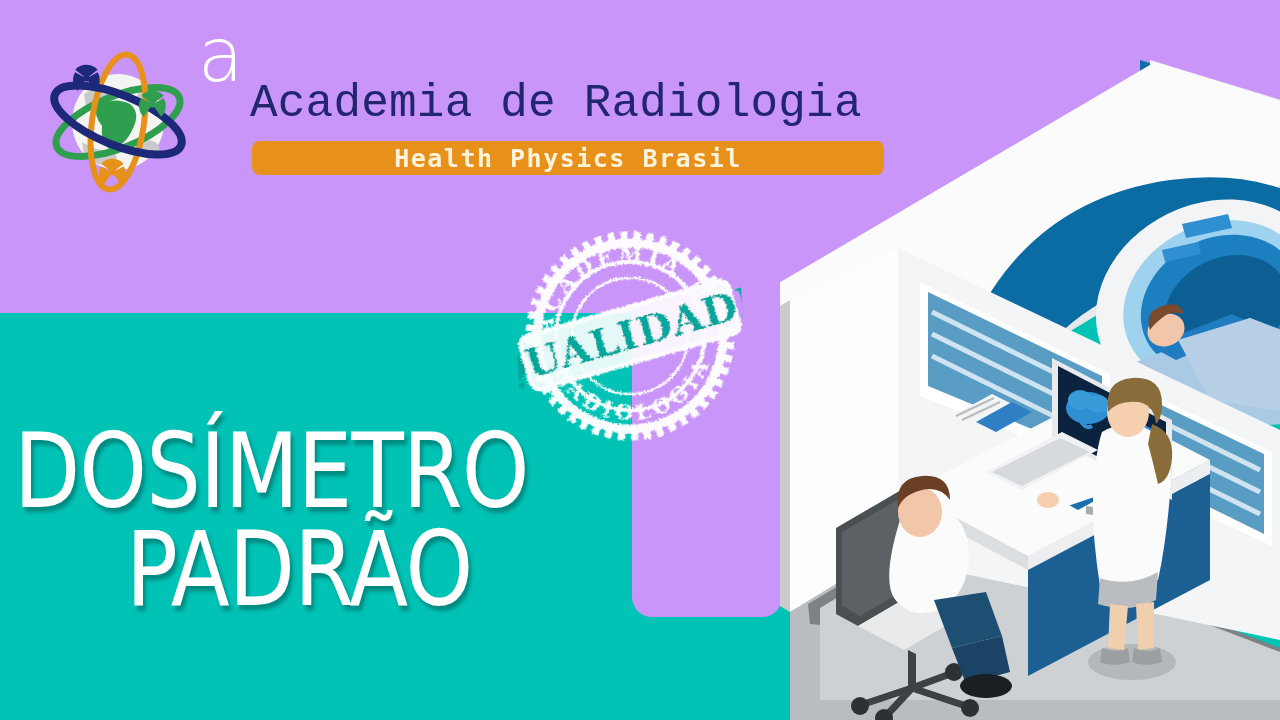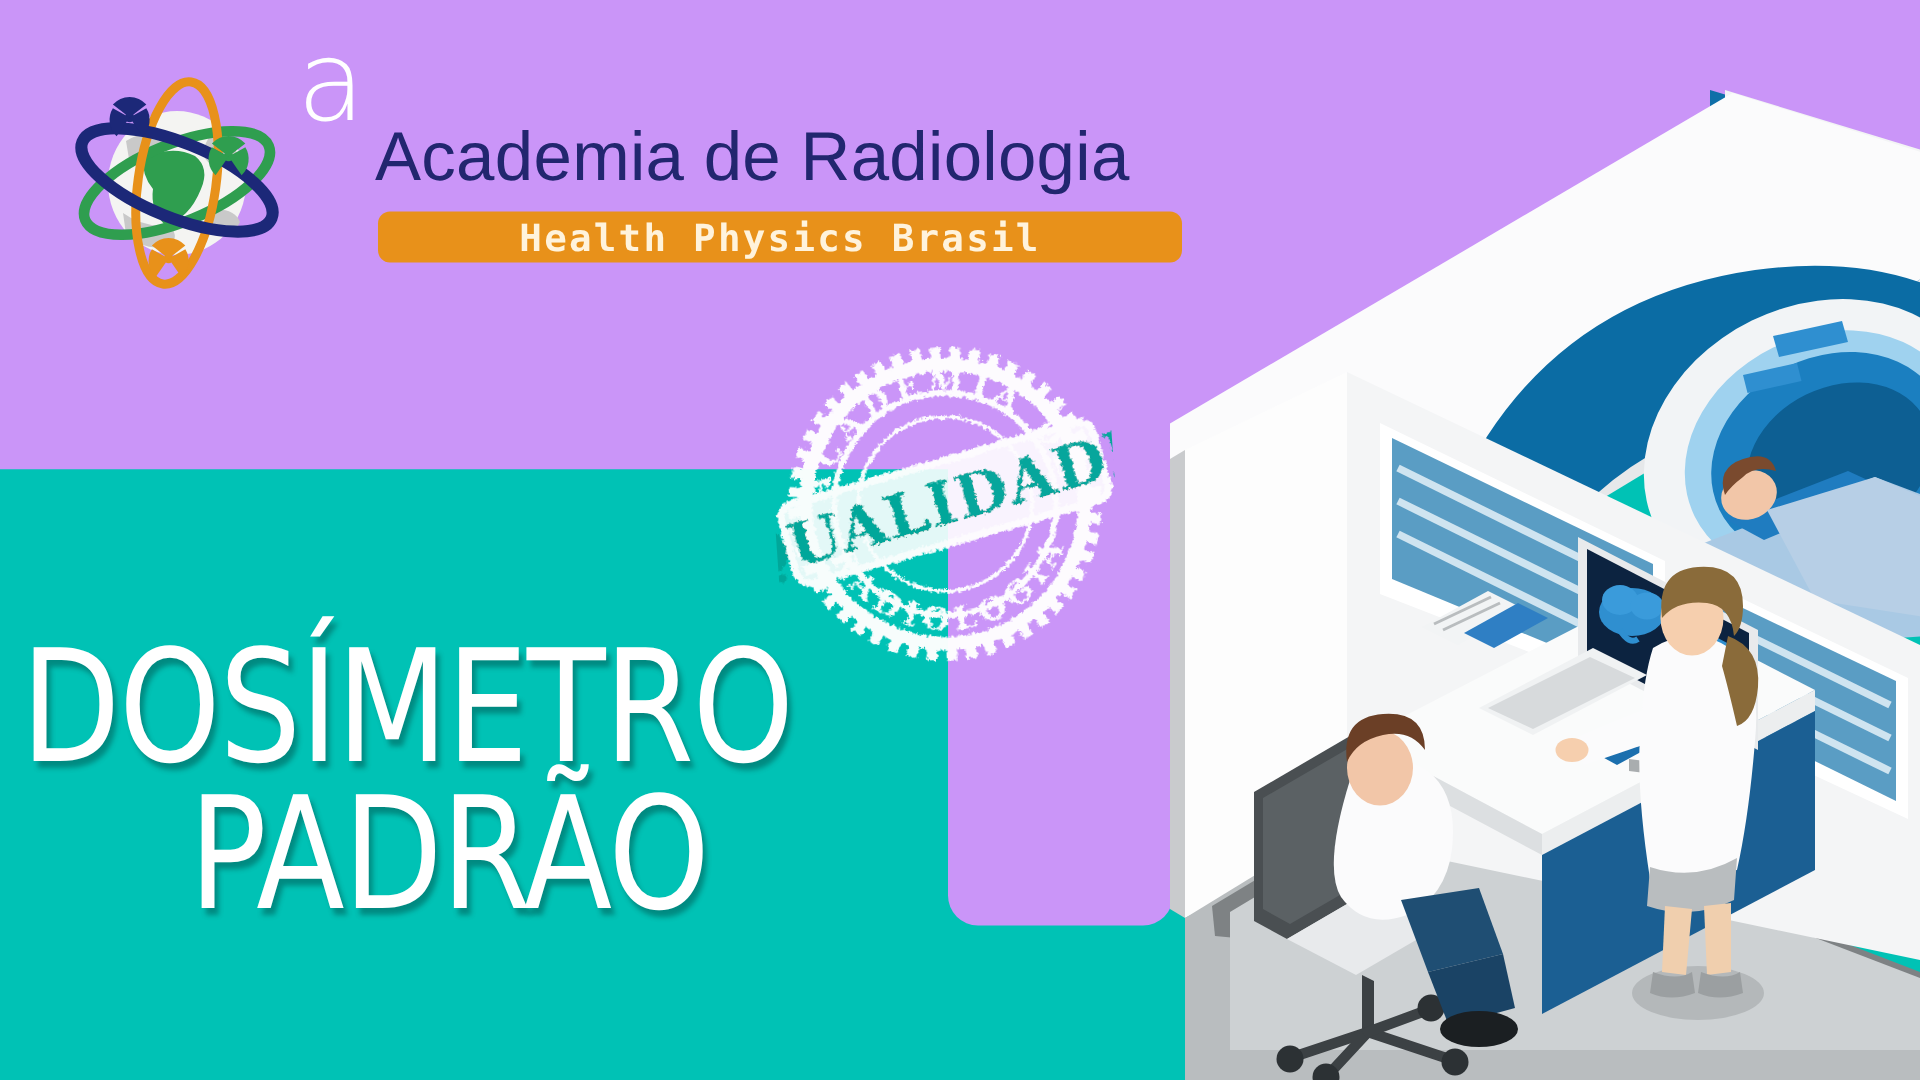--- a/index.html
+++ b/index.html
@@ -35,26 +35,26 @@
   .logo-mark { position:absolute; left:0; top:22px; width:156px; height:152px; }
   .logo-a {
     position:absolute; left:154px; top:-4px;
     font-size:74px; line-height:74px; color:#ffffff;
     font-family:"DejaVu Sans", sans-serif; font-weight:300;
   }
   .brand-name {
     position:absolute; left:206px; top:56px;
     font-size:46px; line-height:52px; letter-spacing:0.2px;
     color:#22266f; font-weight:400;
-    font-family:Liberation Sans, sans-serif;
+    font-family:Liberation Mono, monospace;
     white-space:nowrap;
   }
   .brand-badge {
     position:absolute; left:208px; top:119px;
-    width:536px; height:34px; border-radius:8px;
+    width:632px; height:34px; border-radius:8px;
     background:#e8911a;
     display:flex; align-items:center; justify-content:center;
   }
   .brand-badge span {
     font-family:"DejaVu Sans Mono", monospace;
     font-size:25px; letter-spacing:1.5px; color:#fff3dc;
     font-weight:700; white-space:nowrap;
   }
 
   

